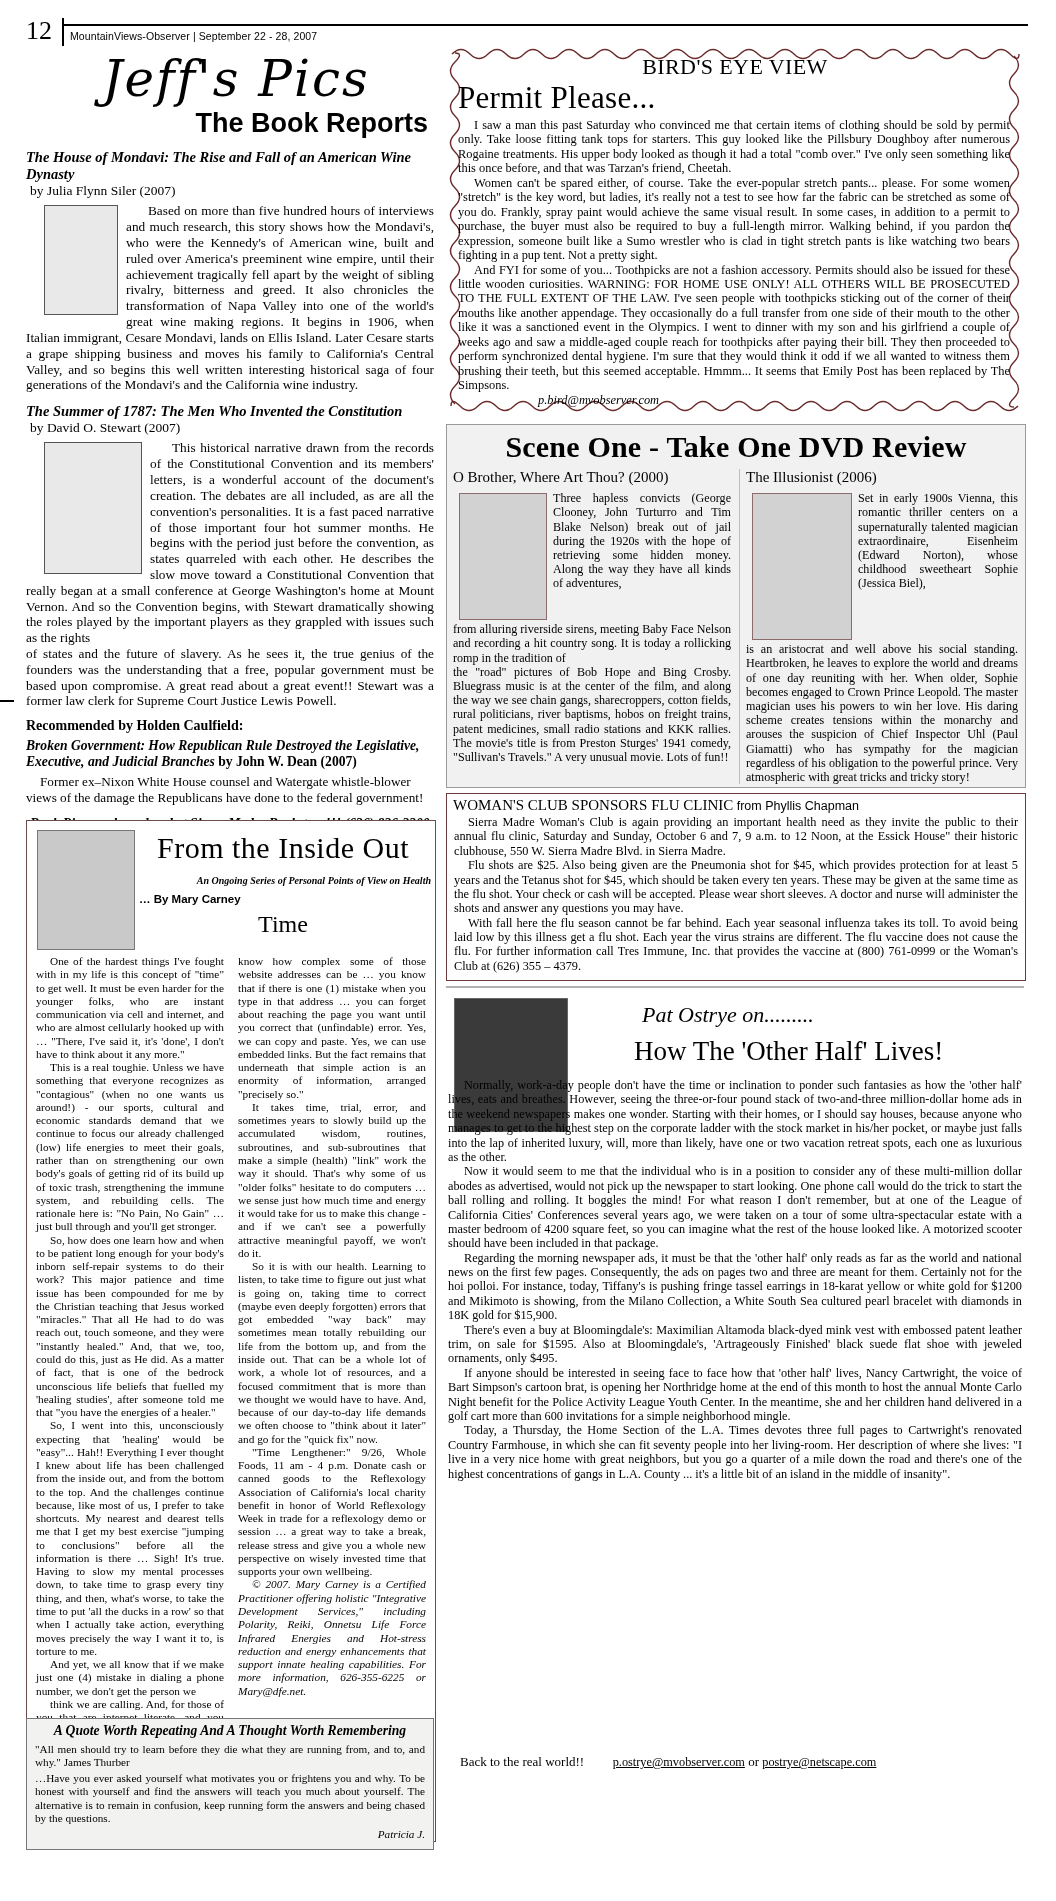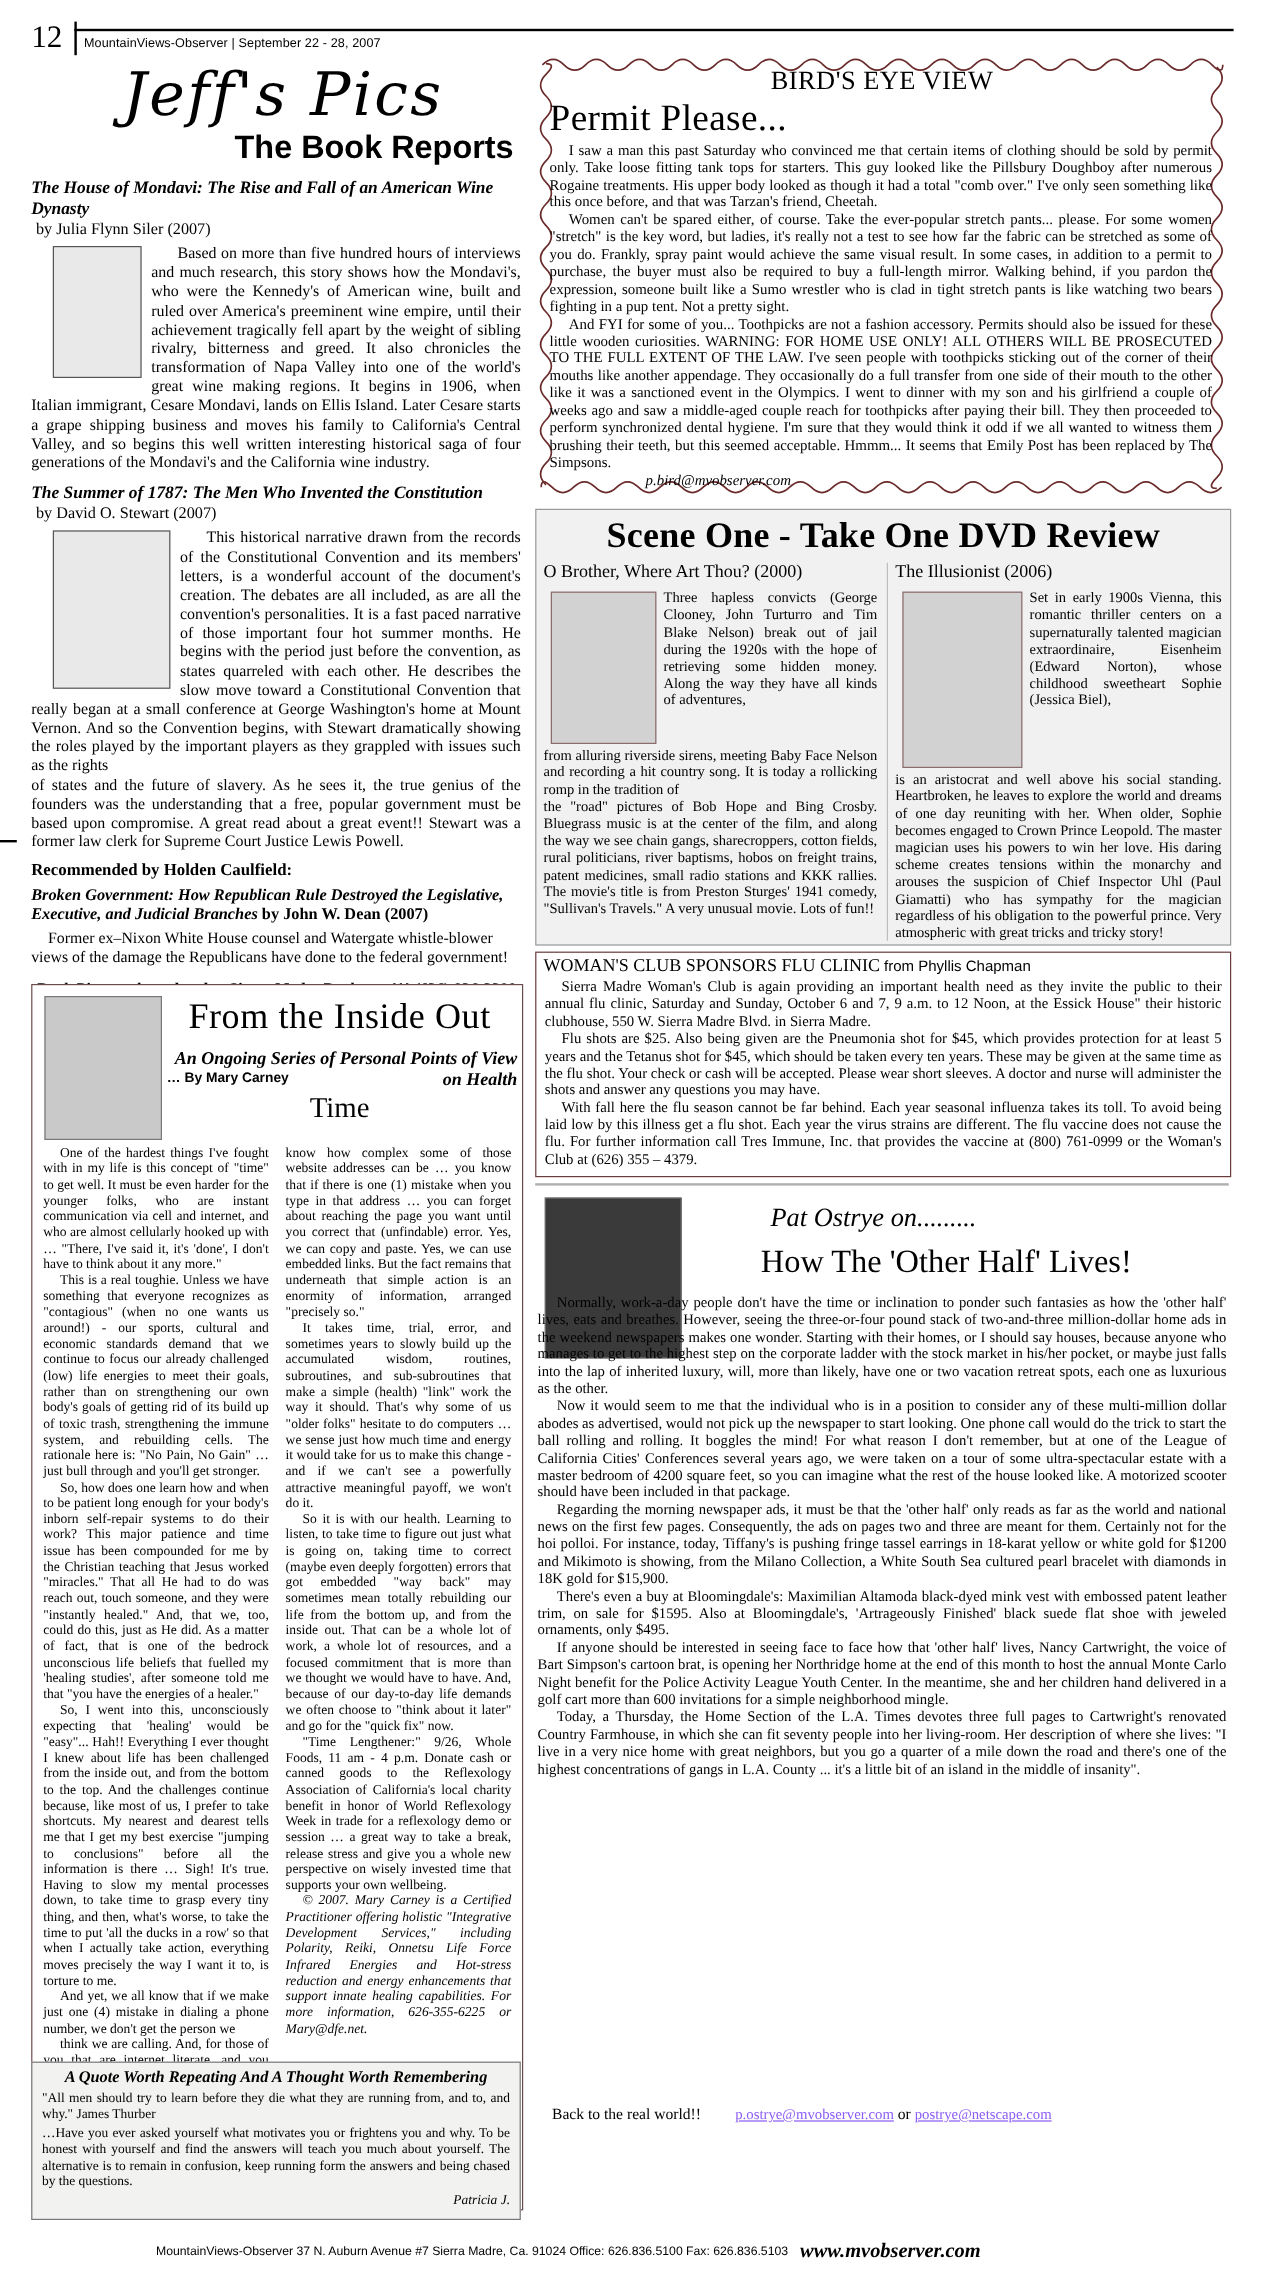--- a/index.html
+++ b/index.html
@@ -29,21 +29,21 @@
   .rec-head{font-size:14px;font-weight:bold;margin:9px 0 4px 0;}
   .rec-title{font-size:13.6px;font-style:italic;font-weight:bold;line-height:1.18;margin:0;}
   .rec-title b{font-style:normal;}
   .rec-body{font-size:13.2px;line-height:1.2;margin:4px 0 0 0;}
   .bookpics{font-size:13.6px;font-weight:bold;font-style:italic;margin:10px 0 0 4px;}
 
   
   .inside-box{position:absolute;left:26px;top:820px;width:408px;height:1020px;border:1px solid #6b4b4b;background:#fff;}
   .io-photo{position:absolute;left:10px;top:9px;width:96px;height:118px;border:1px solid #777;background:#c9c9c9;}
   .io-title{position:absolute;left:112px;top:10px;width:288px;text-align:center;font-size:30px;font-family:"Liberation Serif",serif;letter-spacing:.5px;}
-  .io-sub{position:absolute;left:112px;top:54px;width:292px;font-size:15px;font-style:italic;font-weight:bold;text-align:right;}
+  .io-sub{position:absolute;left:112px;top:54px;width:292px;font-size:10px;font-style:italic;font-weight:bold;text-align:right;}
   .io-by{position:absolute;left:112px;top:72px;font-family:"Liberation Sans",sans-serif;font-size:11.5px;font-weight:bold;}
   .io-time{position:absolute;left:112px;top:90px;width:288px;text-align:center;font-size:24px;}
   .io-cols{position:absolute;left:9px;top:134px;width:390px;height:875px;column-count:2;column-gap:14px;column-rule:none;font-size:11.3px;line-height:1.175;text-align:justify;}
   .io-cols p{margin:0;text-indent:14px;}
   .io-cols p.ital{font-style:italic;}
 
   
   .quotebox{position:absolute;left:26px;top:1718px;width:406px;border:1px solid #777;background:#f2f2f0;padding:0;}
   .qb-head{font-size:13.6px;font-style:italic;font-weight:bold;text-align:center;padding:4px 6px 2px 6px;}
   .qb-body{font-size:11.2px;line-height:1.2;padding:2px 8px 6px 8px;text-align:justify;}
@@ -82,21 +82,21 @@
   
   .pat{position:absolute;left:446px;top:986px;width:578px;height:790px;}
   .pat-rule{position:absolute;left:0;top:0;width:578px;height:2px;background:#b0b0b0;}
   .pat-photo{position:absolute;left:8px;top:12px;width:112px;height:132px;border:1px solid #666;background:#3a3a3a;}
   .pat-on{position:absolute;left:196px;top:16px;font-size:22px;font-style:italic;}
   .pat-title{position:absolute;left:188px;top:50px;font-size:27px;}
   .pat-body{position:absolute;left:2px;top:92px;width:574px;font-size:12.25px;line-height:1.175;text-align:justify;}
   .pat-body p{margin:0;text-indent:16px;}
   .pat-indent-first{text-indent:132px;}
   .pat-back{position:absolute;left:0;bottom:6px;width:578px;font-size:13px;}
-  .pat-back .lnk{color:#8b5cf6;text-decoration:underline;font-size:12.3px;}
+  .pat-back .lnk{color:#000000;text-decoration:underline;font-size:12.3px;}
 
   
   .footer{position:absolute;left:130px;top:1866px;width:800px;font-family:"Liberation Sans",sans-serif;font-size:10.2px;}
   .footer .www{font-family:"Liberation Serif",serif;font-style:italic;font-weight:bold;font-size:17px;margin-left:10px;vertical-align:-2px;}
 
   .crop-mark{position:absolute;left:0;top:700px;width:14px;height:2px;background:#000;}
   .clear{clear:both;}
 </style>
 </head>
 <body>
@@ -246,17 +246,14 @@
     </div>
     <div class="pat-back">
       <span style="margin-left:14px">Back to the real world!!</span>
       <span style="display:inline-block;width:22px"></span>
       <span class="lnk">p.ostrye@mvobserver.com</span>
       <span> or </span>
       <span class="lnk">postrye@netscape.com</span>
     </div>
   </div>
 
-  <div class="footer">
-    <span>MountainViews-Observer   37 N. Auburn Avenue  #7  Sierra Madre, Ca.  91024   Office:  626.836.5100  Fax:  626.836.5103</span><span class="www">www.mvobserver.com</span>
-  </div>
 
 </div>
 
 </body></html>

